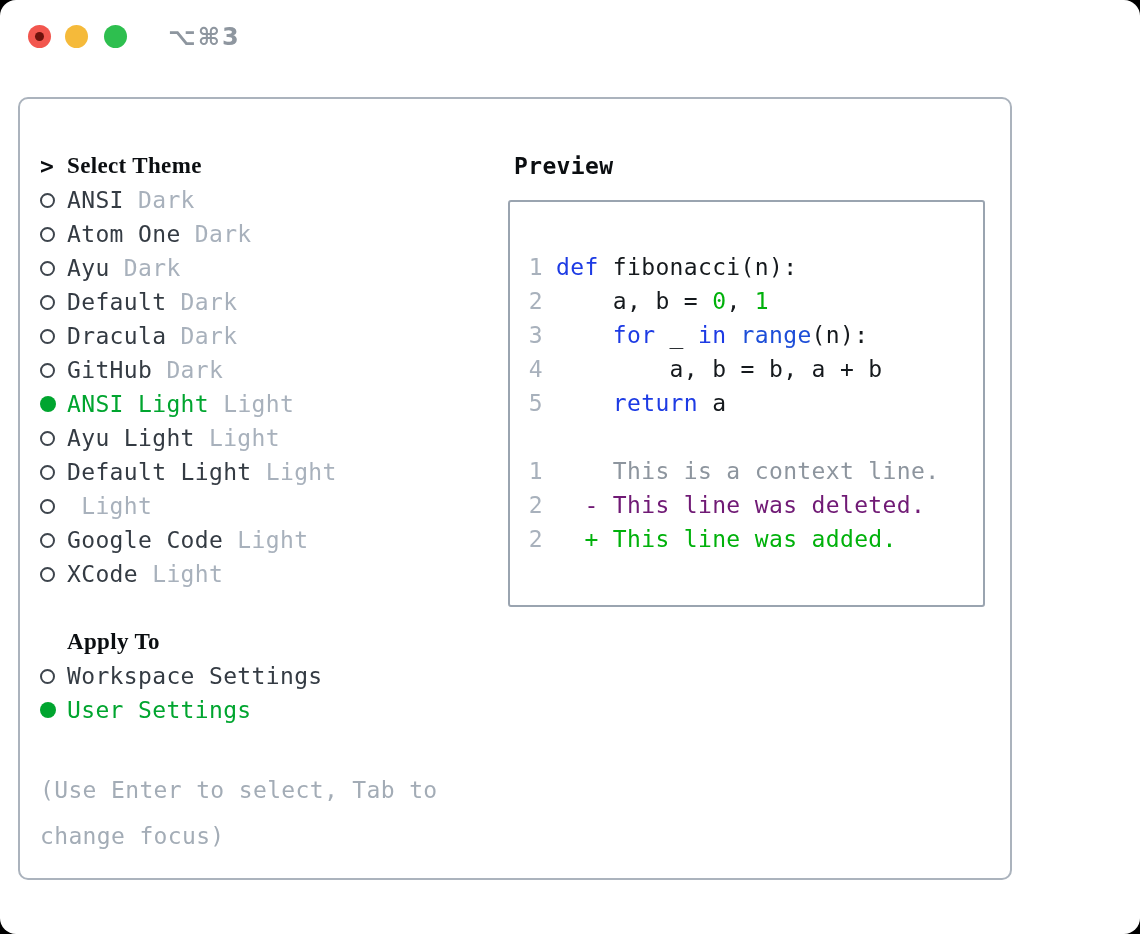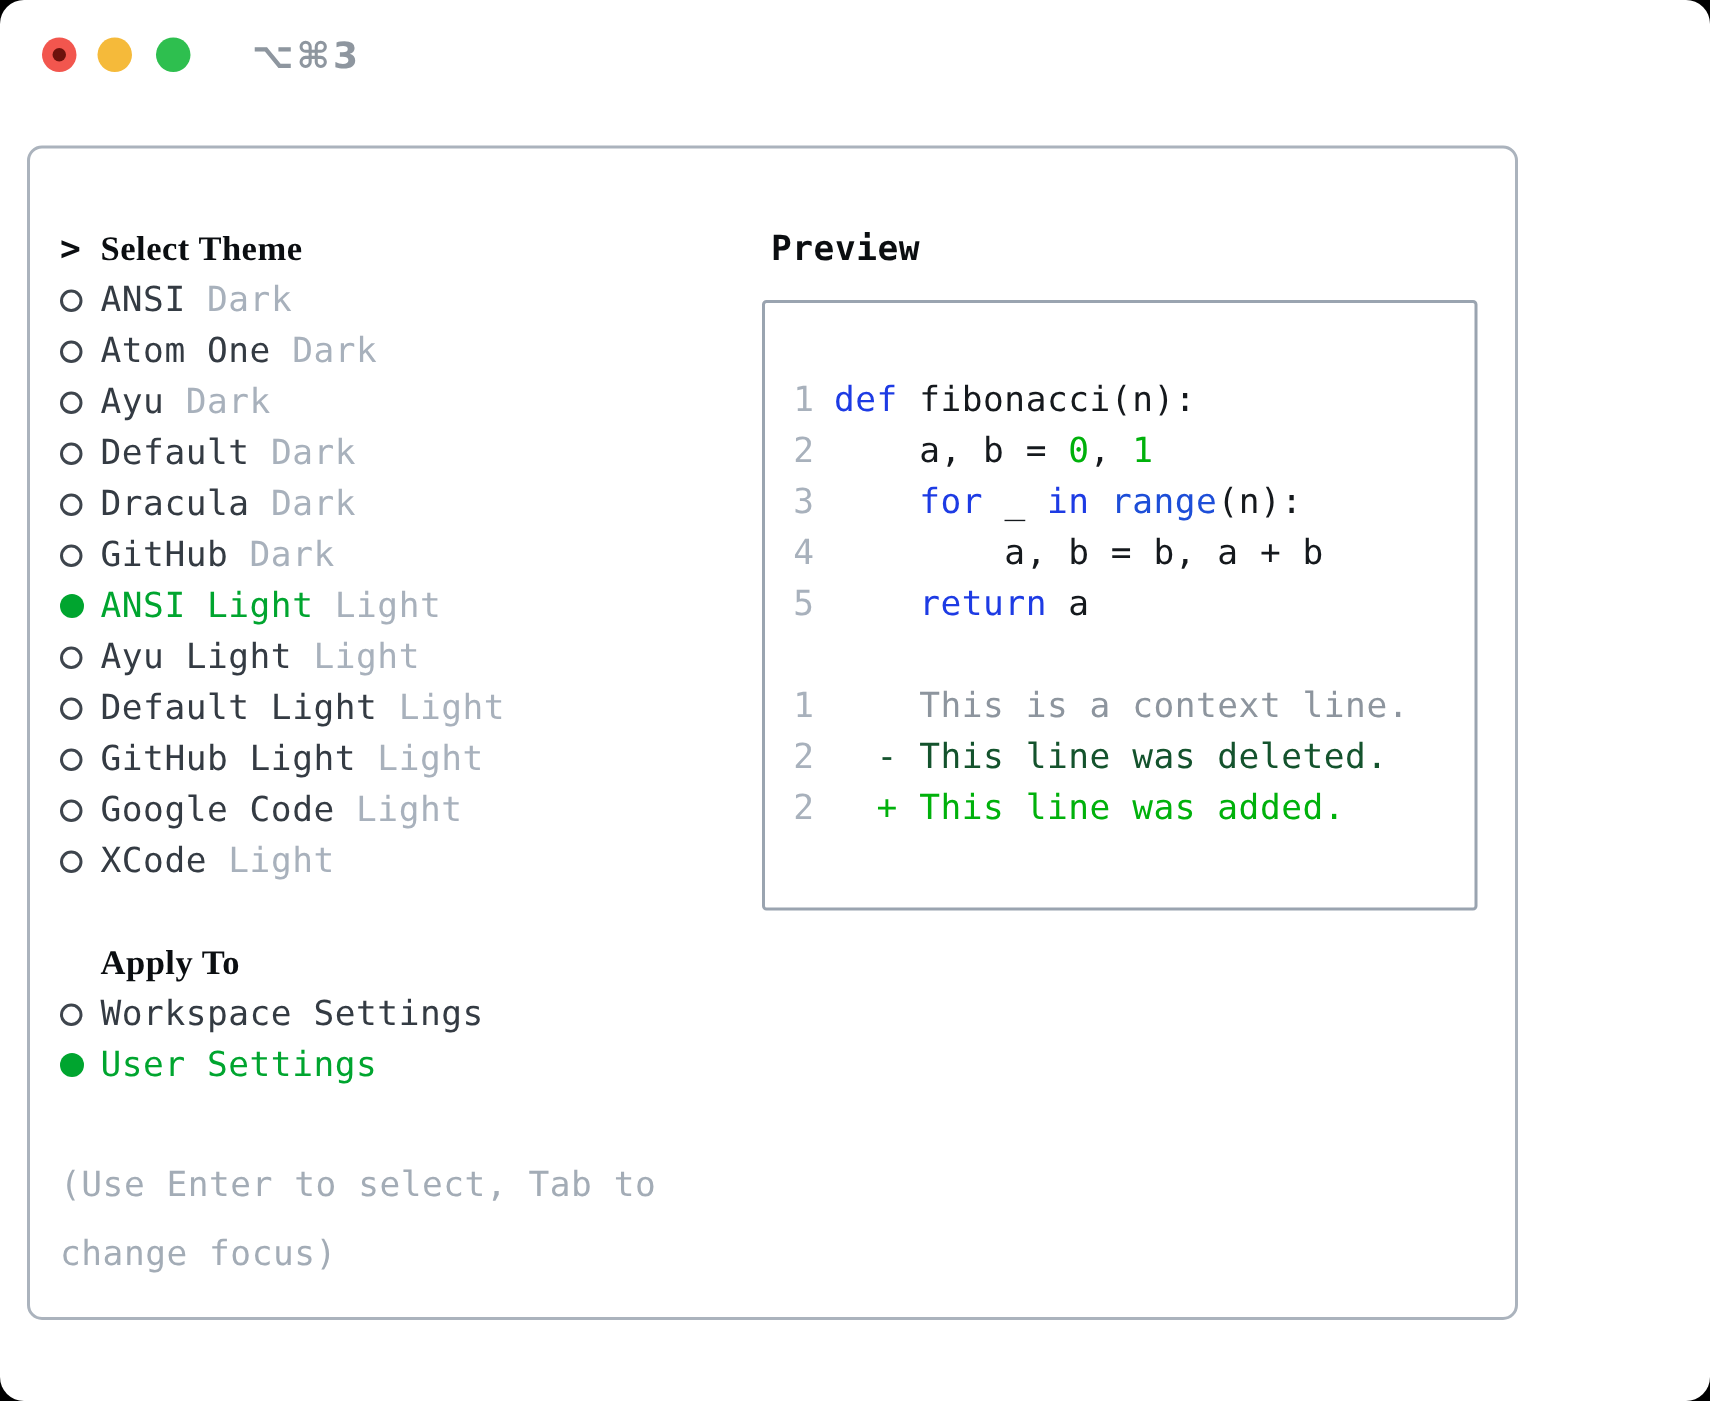--- a/index.html
+++ b/index.html
@@ -52,21 +52,21 @@
   .code-row { display:flex; align-items:center; height:34px; font-size:23px;
               letter-spacing:0.35px; white-space:pre; }
   .lineno { display:inline-block; width:15px; margin-right:13px;
             text-align:right; color:#a8b1bc; flex:none; }
   .code { white-space:pre;text-align:center; }
   .tok-pl  { color:#15191d; }
   .tok-kw  { color:#1d3be4; }
   .tok-num { color:#00b10b; }
   .tok-fn  { color:#1d4ed8; }
   .tok-ctx { color:#8d959e; }
-  .tok-del { color:#14532d; }
+  .tok-del { color:#701a75; }
   .tok-add { color:#00b10b; }
 </style>
 </head>
 <body>
 
 <div class="window">
 
   <div>
     <span class="tl red">
       <span class="dot"></span>
@@ -86,21 +86,21 @@
       <div id="theme-items">
           <div class="row"><span class="marker"><span class="circle"></span></span><span class="name">ANSI</span><span class="variant"> Dark</span></div>
           <div class="row"><span class="marker"><span class="circle"></span></span><span class="name">Atom One</span><span class="variant"> Dark</span></div>
           <div class="row"><span class="marker"><span class="circle"></span></span><span class="name">Ayu</span><span class="variant"> Dark</span></div>
           <div class="row"><span class="marker"><span class="circle"></span></span><span class="name">Default</span><span class="variant"> Dark</span></div>
           <div class="row"><span class="marker"><span class="circle"></span></span><span class="name">Dracula</span><span class="variant"> Dark</span></div>
           <div class="row"><span class="marker"><span class="circle"></span></span><span class="name">GitHub</span><span class="variant"> Dark</span></div>
           <div class="row"><span class="marker"><span class="circle sel"></span></span><span class="name sel">ANSI Light</span><span class="variant"> Light</span></div>
           <div class="row"><span class="marker"><span class="circle"></span></span><span class="name">Ayu Light</span><span class="variant"> Light</span></div>
           <div class="row"><span class="marker"><span class="circle"></span></span><span class="name">Default Light</span><span class="variant"> Light</span></div>
-          <div class="row"><span class="marker"><span class="circle"></span></span><span class="name">GitHub Light</span><span class="variant"> Light</span></div>
+          <div class="row"><span class="marker"><span class="circle"></span></span><span class="variant"> Light</span></div>
           <div class="row"><span class="marker"><span class="circle"></span></span><span class="name">Google Code</span><span class="variant"> Light</span></div>
           <div class="row"><span class="marker"><span class="circle"></span></span><span class="name">XCode</span><span class="variant"> Light</span></div>
         </div>
 
       <div class="spacer"></div>
 
       <div class="row">
         <span class="marker"></span><span class="header-text">Apply To</span>
       </div>
 

